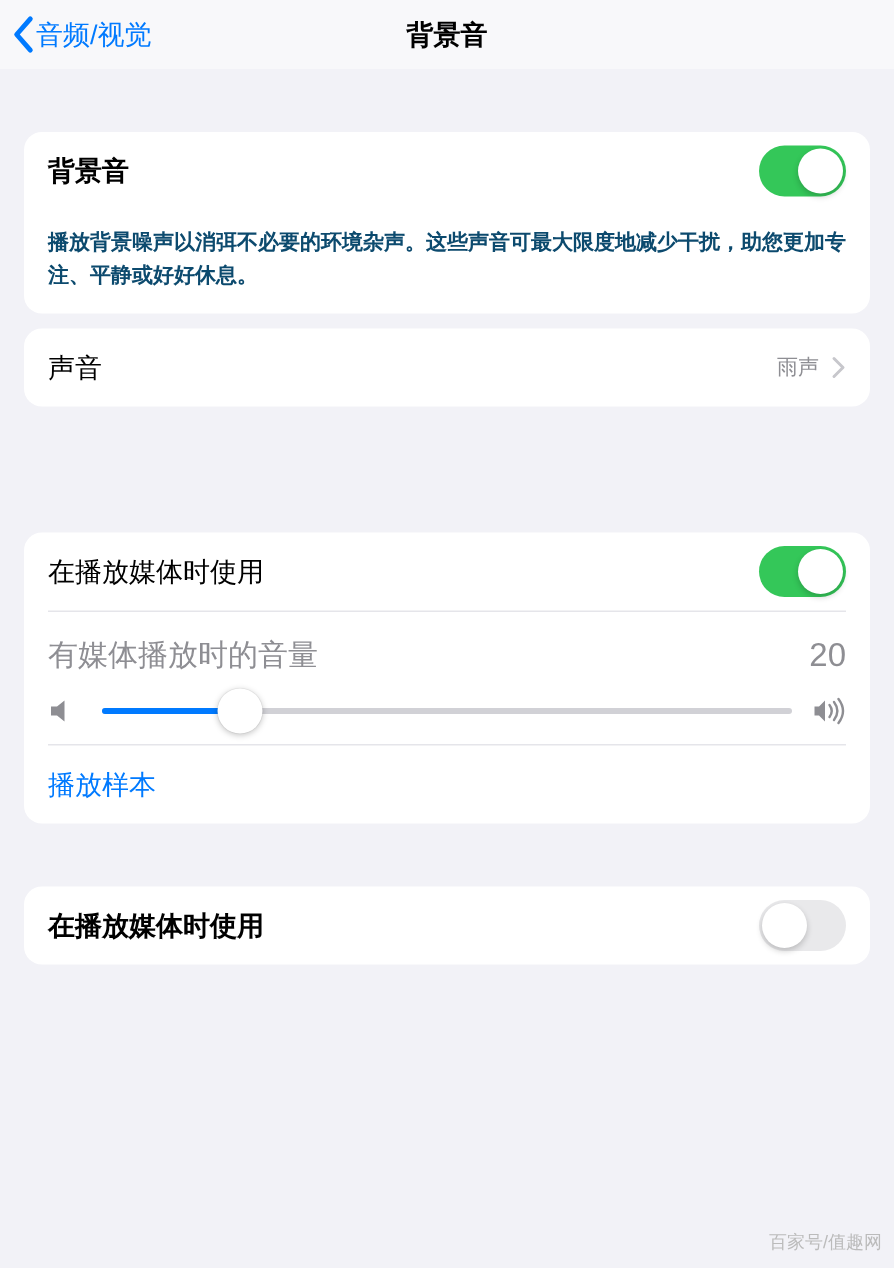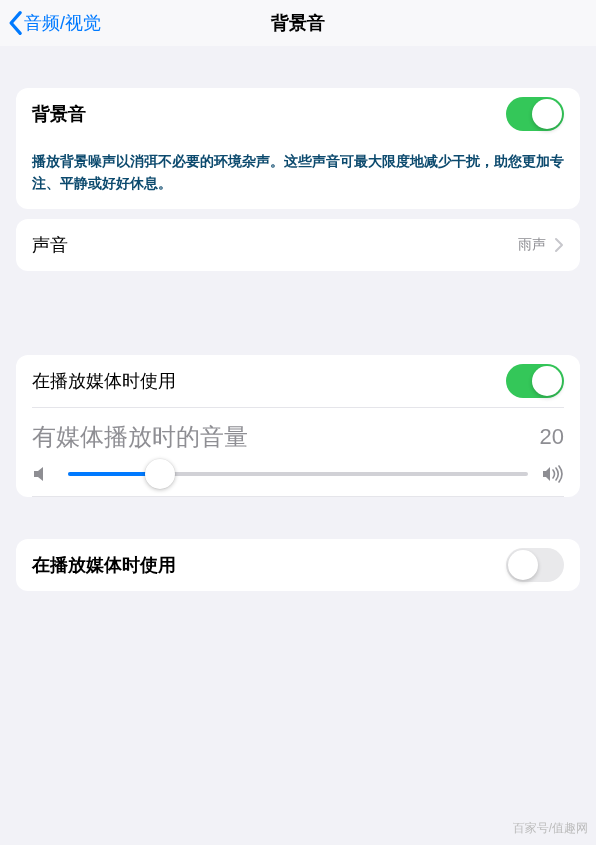--- a/index.html
+++ b/index.html
@@ -170,39 +170,42 @@
 
   <div class="section">
     <div class="row">
       <span class="row-label" style="font-weight:400">在播放媒体时使用</span>
       <div class="toggle on">
           <div class="knob"></div>
         </div>
     </div>
     <div class="divider"></div>
     <div class="row" style="min-height:48px;padding-top:10px">
-      <span class="gray" style="font-size:24px">有媒体播放时的音量</span>
+      <span class="gray" style="font-size:20px">有媒体播放时的音量</span>
       <span class="gray" style="font-size:22px">20</span>
     </div>
     <div class="slider-wrap tight">
       <svg class="vol-icon" viewBox="0 0 22 20">
         <path d="M2 7 L6 7 L11 3 L11 17 L6 13 L2 13 Z"></path>
       </svg>
       <div class="track">
         <div class="fill" style="width:20%"></div>
         <div class="thumb" style="left:20%"></div>
       </div>
       <svg class="vol-icon" viewBox="0 0 22 20">
         <path d="M1 7 L4 7 L8 3 L8 17 L4 13 L1 13 Z"></path>
         <path d="M11 6 Q14 10 11 14" fill="none" stroke="#8e8e93" stroke-width="1.6" stroke-linecap="round"></path>
         <path d="M14 4 Q18.5 10 14 16" fill="none" stroke="#8e8e93" stroke-width="1.6" stroke-linecap="round"></path>
         <path d="M17 2 Q23 10 17 18" fill="none" stroke="#8e8e93" stroke-width="1.6" stroke-linecap="round"></path>
       </svg>
     </div>
     <div class="divider"></div>
+    <div class="row">
+      <span class="link">播放样本</span>
+    </div>
   </div>
 
   <div class="gap-m"></div>
 
   <div class="section">
     <div class="row">
       <span class="row-label" style="font-weight:600">在播放媒体时使用</span>
       <div class="toggle off">
           <div class="knob"></div>
         </div>

